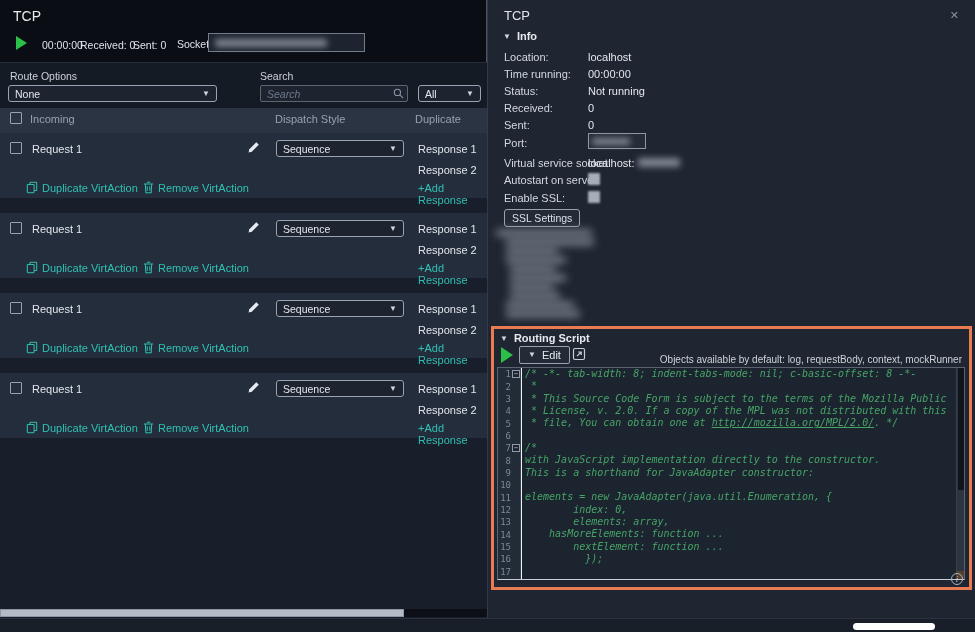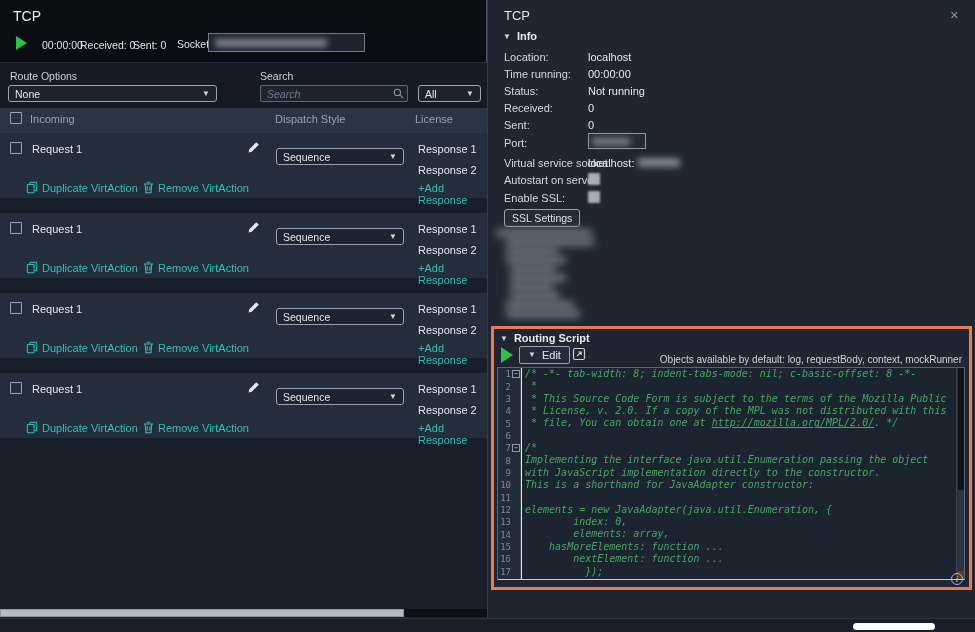--- a/index.html
+++ b/index.html
@@ -26,21 +26,21 @@
   .search-wrap input::placeholder { font-style:italic; color:#6f7989; }
   .mag { position:absolute; right:4px; top:3px; }
 
   .lp-thead { position:absolute; left:0; top:108px; width:487px; height:26px; background:#2b3443; border-bottom:1px solid #515d6d; color:#97a1b0; }
   .cb { width:12px; height:12px; border:1px solid #99a2b2; border-radius:1px; display:inline-block; background:transparent; cursor:pointer; }
 
   .vrow { position:absolute; left:0; width:487px; height:65px; background:#242d3b; }
   .vrow .cb { position:absolute; left:10px; top:9px; }
   .req { position:absolute; left:32px; top:10px; color:#e3e7ed; cursor:pointer; }
   .pencil { position:absolute; left:247px; top:7px; cursor:pointer; }
-  .seq { position:absolute; left:276px; top:7px; width:128px;margin-top:8px; }
+  .seq { position:absolute; left:276px; top:7px; width:128px; }
   .resp { position:absolute; left:418px; color:#e3e7ed; cursor:pointer; }
   .addresp { position:absolute; left:418px; top:49px; color:#2fc0b4; cursor:pointer; }
   .linkact { position:absolute; top:48px; color:#2fc0b4; display:flex; align-items:center; gap:4px; cursor:pointer; }
 
   .lp-hscroll { position:absolute; left:0; top:609px; width:487px; height:8px; background:#0c1016; }
   .lp-hthumb { position:absolute; left:0; top:0; width:404px; height:8px; background:#b5bcc8; border:1px solid #8f97a4; }
 
   
   .bottom-bar { position:absolute; left:0; top:618px; width:975px; height:14px; background:#191f29; border-top:1px solid #2a323f; }
   .bottom-thumb { position:absolute; left:853px; top:4px; width:82px; height:7px; background:#ffffff; border-radius:3.5px; }
@@ -119,21 +119,21 @@
     <div class="select abs" style="left:418px;top:22px;width:63px">
       <span>All</span>
       <span class="caret">▼</span>
     </div>
   </div>
 
   <div class="lp-thead">
     <span class="cb abs" style="left:10px;top:4px"></span>
     <span class="abs" style="left:30px;top:5px">Incoming</span>
     <span class="abs" style="left:275px;top:5px">Dispatch Style</span>
-    <span class="abs" style="left:415px;top:5px">License</span>
+    <span class="abs" style="left:415px;top:5px">Duplicate</span>
   </div>
 
   <div class="vrow" style="top:133px">
     <span class="cb"></span>
     <span class="req">Request 1</span>
     <span class="pencil">
         <svg width="13" height="15" viewBox="0 0 16 18">
           <path d="M11.5 2.5l3 3-8.6 8.6-4 1 1-4z" fill="#e8ecf2"></path>
         </svg>
       </span>
@@ -396,21 +396,20 @@
         </div>
       </div>
     <div class="code">
         <div class="code-line">/* -*- tab-width: 8; indent-tabs-mode: nil; c-basic-offset: 8 -*-</div>
         <div class="code-line"> *</div>
         <div class="code-line"> * This Source Code Form is subject to the terms of the Mozilla Public</div>
         <div class="code-line"> * License, v. 2.0. If a copy of the MPL was not distributed with this</div>
         <div class="code-line"> * file, You can obtain one at <u>http://mozilla.org/MPL/2.0/</u>. */</div>
         <div class="code-line">&nbsp;</div>
         <div class="code-line">/*</div>
-        <div class="code-line">Implementing the interface java.util.Enumeration passing the object</div>
         <div class="code-line">with JavaScript implementation directly to the constructor.</div>
         <div class="code-line">This is a shorthand for JavaAdapter constructor:</div>
         <div class="code-line">&nbsp;</div>
         <div class="code-line">elements = new JavaAdapter(java.util.Enumeration, {</div>
         <div class="code-line">        index: 0,</div>
         <div class="code-line">        elements: array,</div>
         <div class="code-line">    hasMoreElements: function ...</div>
         <div class="code-line">        nextElement: function ...</div>
         <div class="code-line">          });</div>
       </div>

